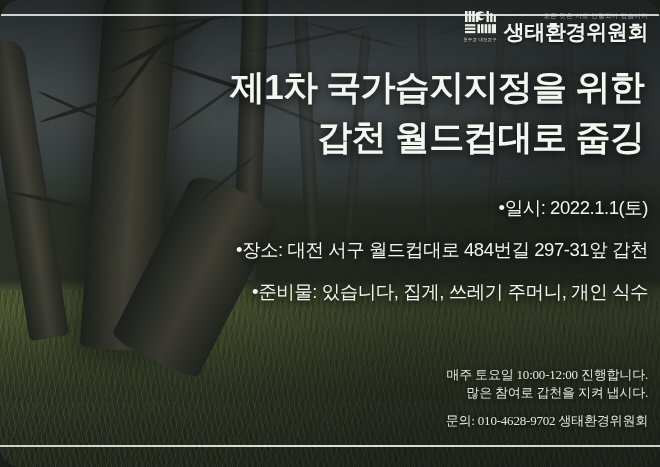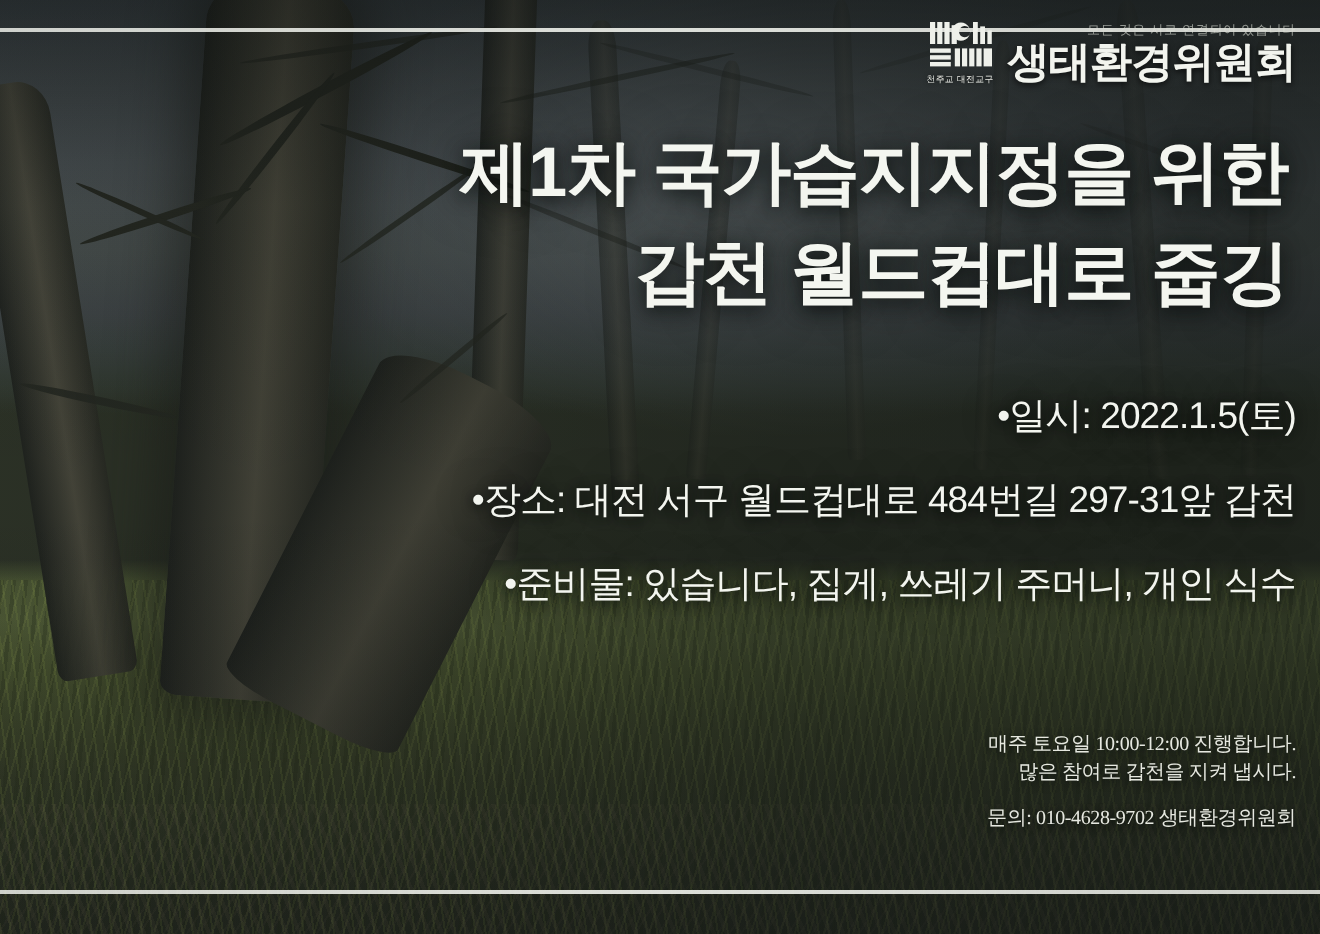--- a/index.html
+++ b/index.html
@@ -10,20 +10,21 @@
   body {
     font-family: "Liberation Sans", "DejaVu Sans", sans-serif;
   }
 
   .poster {
     position: relative;
     width: 660px;
     height: 467px;
     overflow: hidden;
     background: #2b2f2e;
+    border-radius: 21px;
   }
 
   
   .bg-layer { position: absolute; inset: 0; }
 
   
   .bg-sky {
     background:
       radial-gradient(ellipse 300px 160px at 58% 30%, rgba(150,160,168,0.55) 0%, rgba(110,120,130,0.20) 55%, rgba(60,66,72,0) 78%),
       linear-gradient(180deg,
@@ -235,21 +236,21 @@
   
   .footer {
     position: absolute;
     right: 12px;
     top: 366px;
     text-align: right;
     z-index: 5;
   }
   .footer .fline {
     font-family: "Liberation Serif", "DejaVu Serif", serif;
-    font-size: 10px;
+    font-size: 13px;
     color: #e6e8e0;
     line-height: 1.42;
     letter-spacing: -0.2px;
     white-space: nowrap;
     text-shadow: 0 1px 5px rgba(8,12,10,0.9);
   }
   .footer .contact { margin-top: 9px; }
 </style>
 </head>
 <body>
@@ -326,21 +327,21 @@
       <span class="brand-name">생태환경위원회</span>
     </div>
   </div>
 
   <div class="headline">
     <div class="hl">제1차 국가습지지정을 위한</div>
     <div class="hl">갑천 월드컵대로 줍깅</div>
   </div>
 
   <div class="details">
-    <div class="line">•일시: 2022.1.5(토)</div>
+    <div class="line">•일시: 2022.1.1(토)</div>
     <div class="line spaced">•장소: 대전 서구 월드컵대로 484번길 297-31앞 갑천</div>
     <div class="line spaced">•준비물: 있습니다, 집게, 쓰레기 주머니, 개인 식수</div>
   </div>
 
   <div class="footer">
     <div class="fline">매주 토요일 10:00-12:00 진행합니다.</div>
     <div class="fline">많은 참여로 갑천을 지켜 냅시다.</div>
     <div class="fline contact">문의: 010-4628-9702 생태환경위원회</div>
   </div>
 

